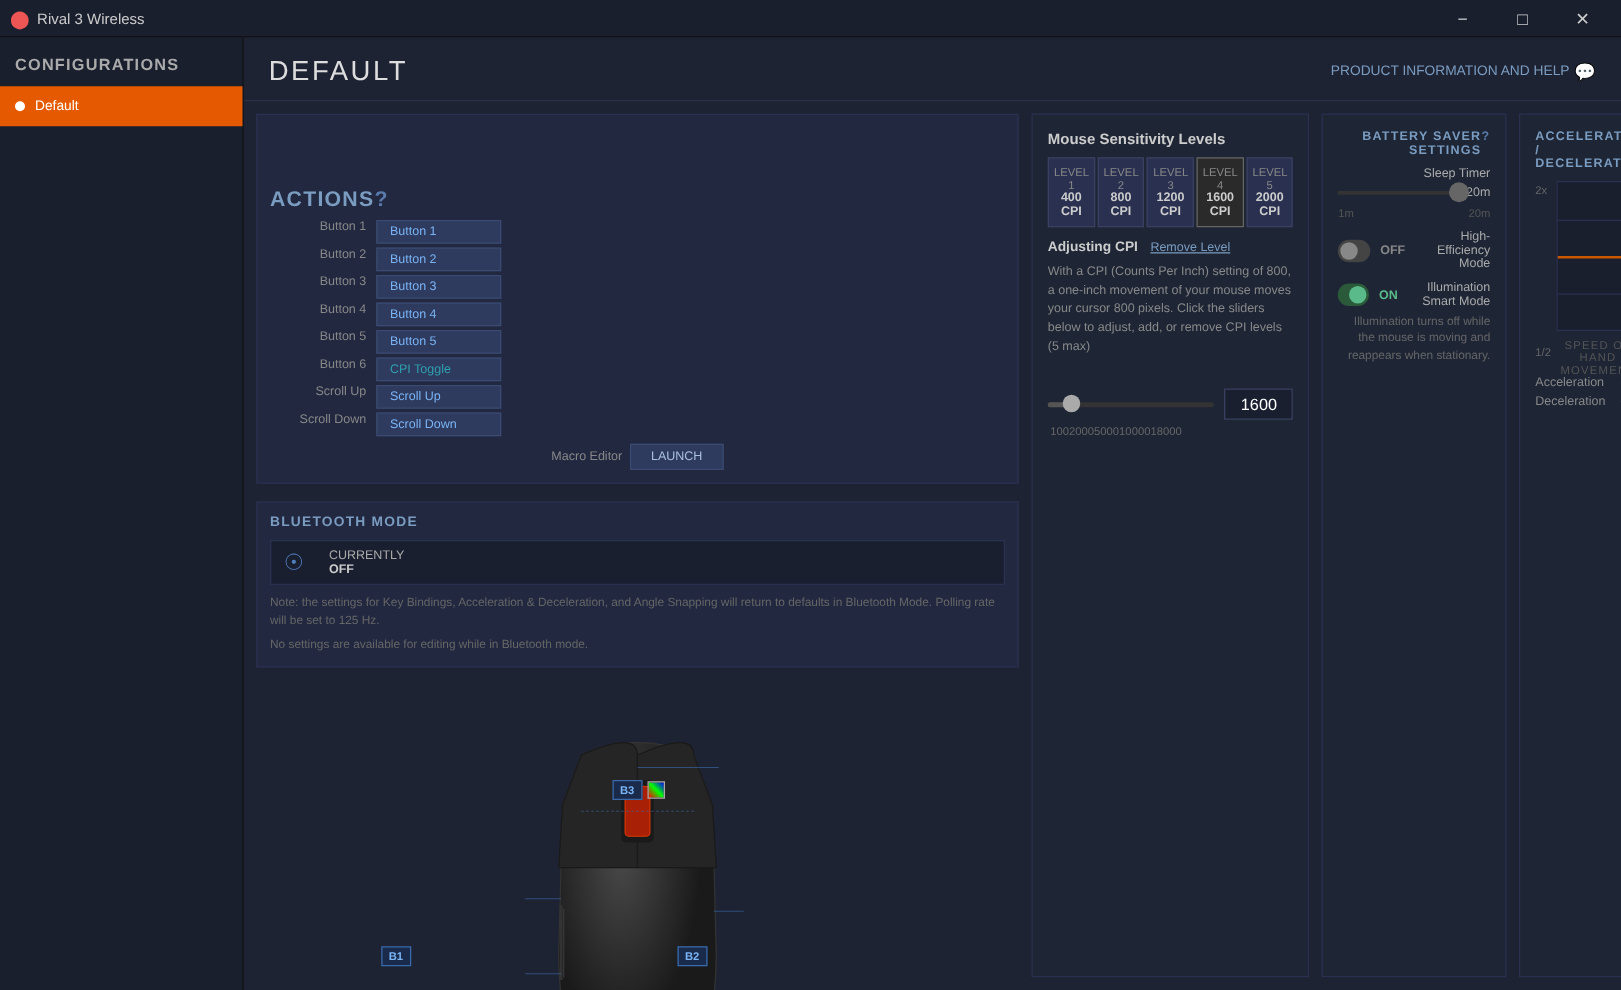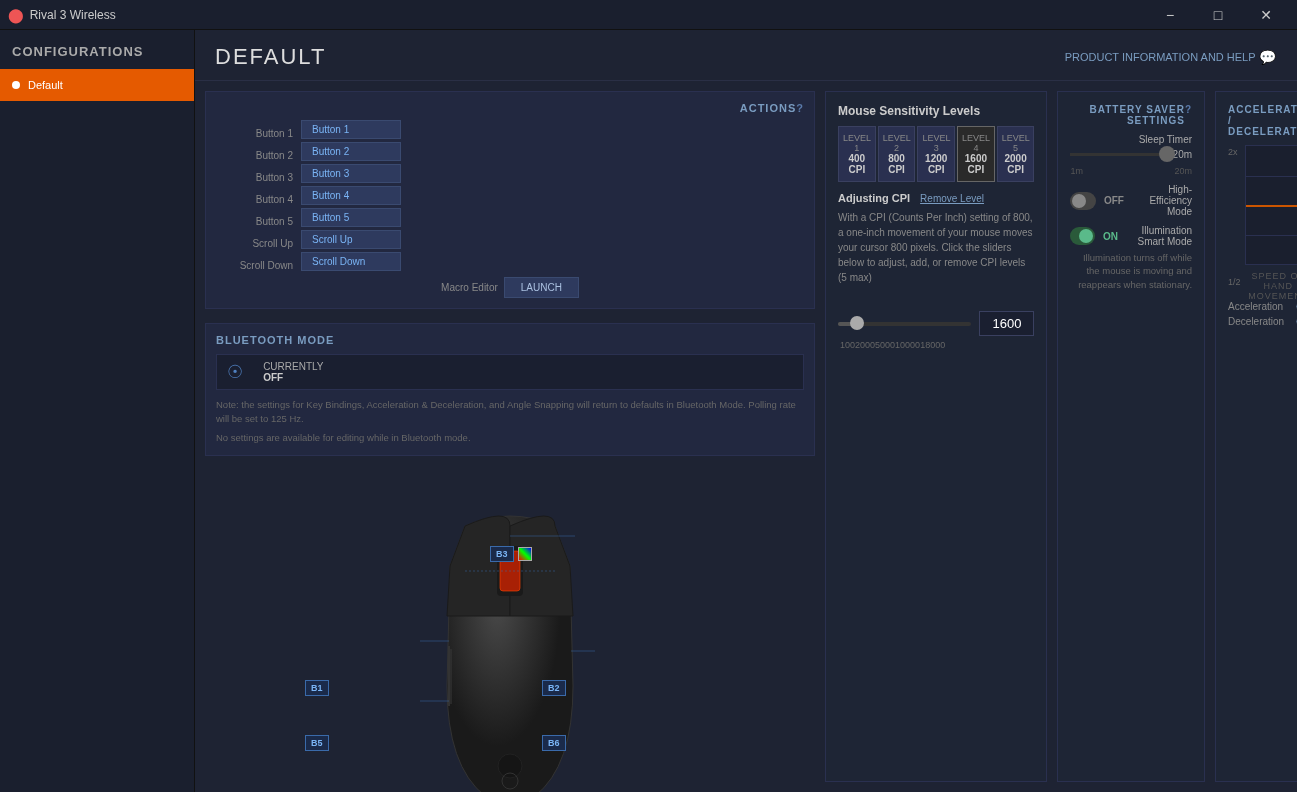--- a/index.html
+++ b/index.html
@@ -128,30 +128,31 @@
     }
 
     
     #actions-panel {
       background: #222840;
       border: 1px solid #2a3050;
       padding: 10px;
     }
     #actions-title {
       color: #7a9cc0;
-      font-size: 11px;
+      font-size: 17px;
       font-weight: bold;
       letter-spacing: 1px;
       margin-bottom: 6px;
       display: flex;
-      justify-content: flex-end;
+      justify-content: flex-start;
+      margin-top: 48px;
     }
     .action-row {
       display: flex;
-      align-items: flex-end;
+      align-items: flex-start;
       margin-bottom: 3px;
     }
     .action-label {
       width: 85px;
       text-align: right;
       color: #888;
       font-size: 10px;
       padding-right: 8px;
       flex-shrink: 0;
     }
@@ -550,20 +551,24 @@
             <span class="action-label">Button 3</span>
             <button class="action-btn">Button 3</button>
           </div>
           <div class="action-row">
             <span class="action-label">Button 4</span>
             <button class="action-btn">Button 4</button>
           </div>
           <div class="action-row">
             <span class="action-label">Button 5</span>
             <button class="action-btn">Button 5</button>
+          </div>
+          <div class="action-row">
+            <span class="action-label">Button 6</span>
+            <button class="action-btn teal">CPI Toggle</button>
           </div>
           <div class="action-row">
             <span class="action-label">Scroll Up</span>
             <button class="action-btn">Scroll Up</button>
           </div>
           <div class="action-row">
             <span class="action-label">Scroll Down</span>
             <button class="action-btn">Scroll Down</button>
           </div>
           <div id="macro-row">

